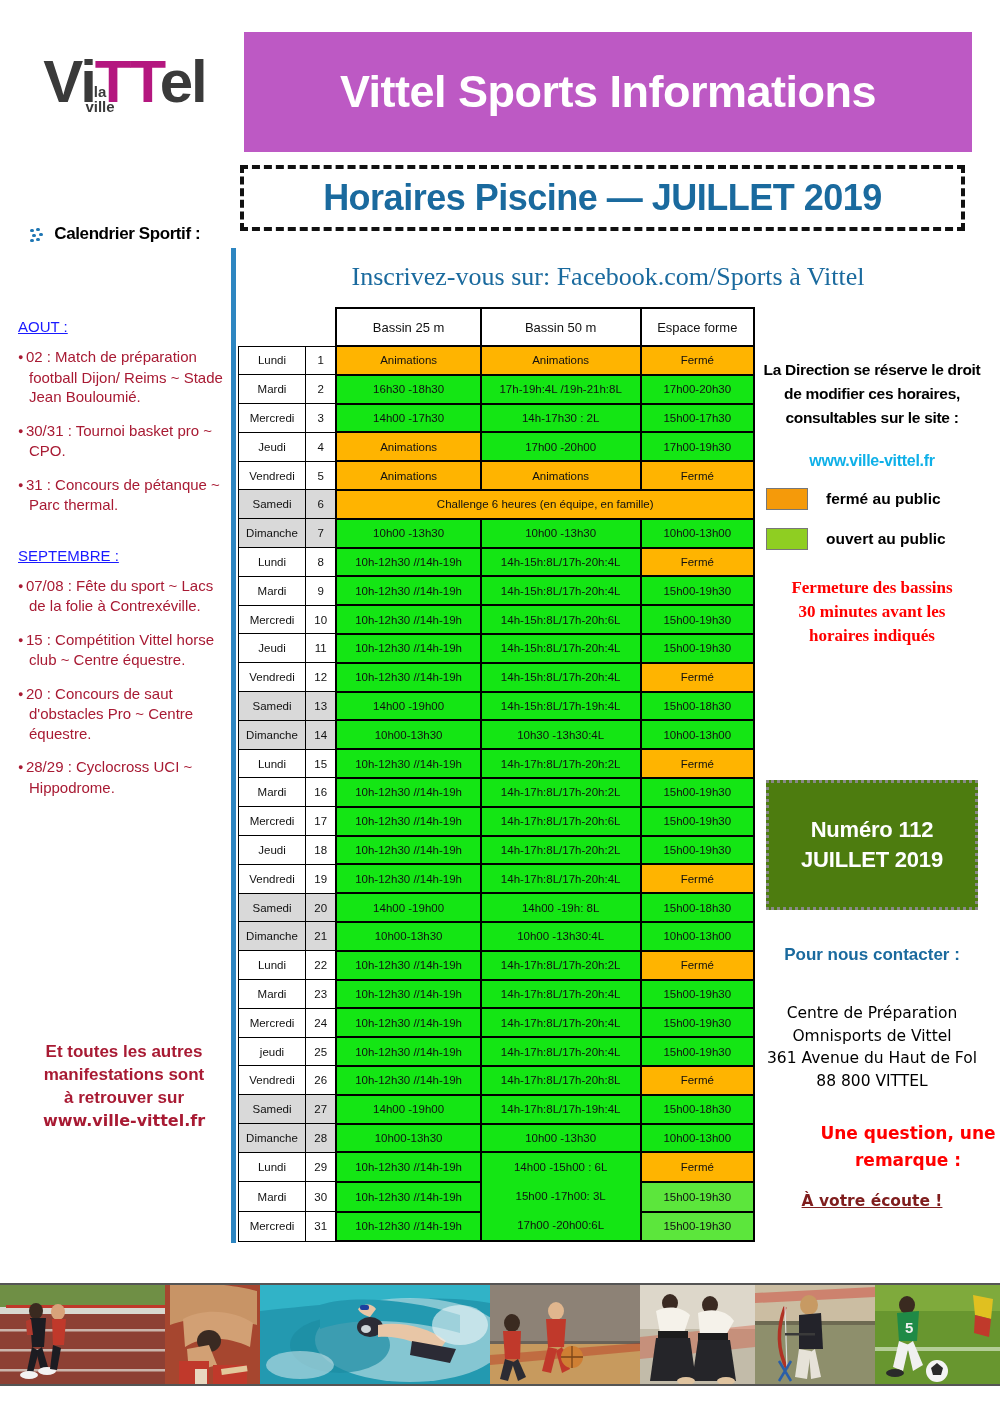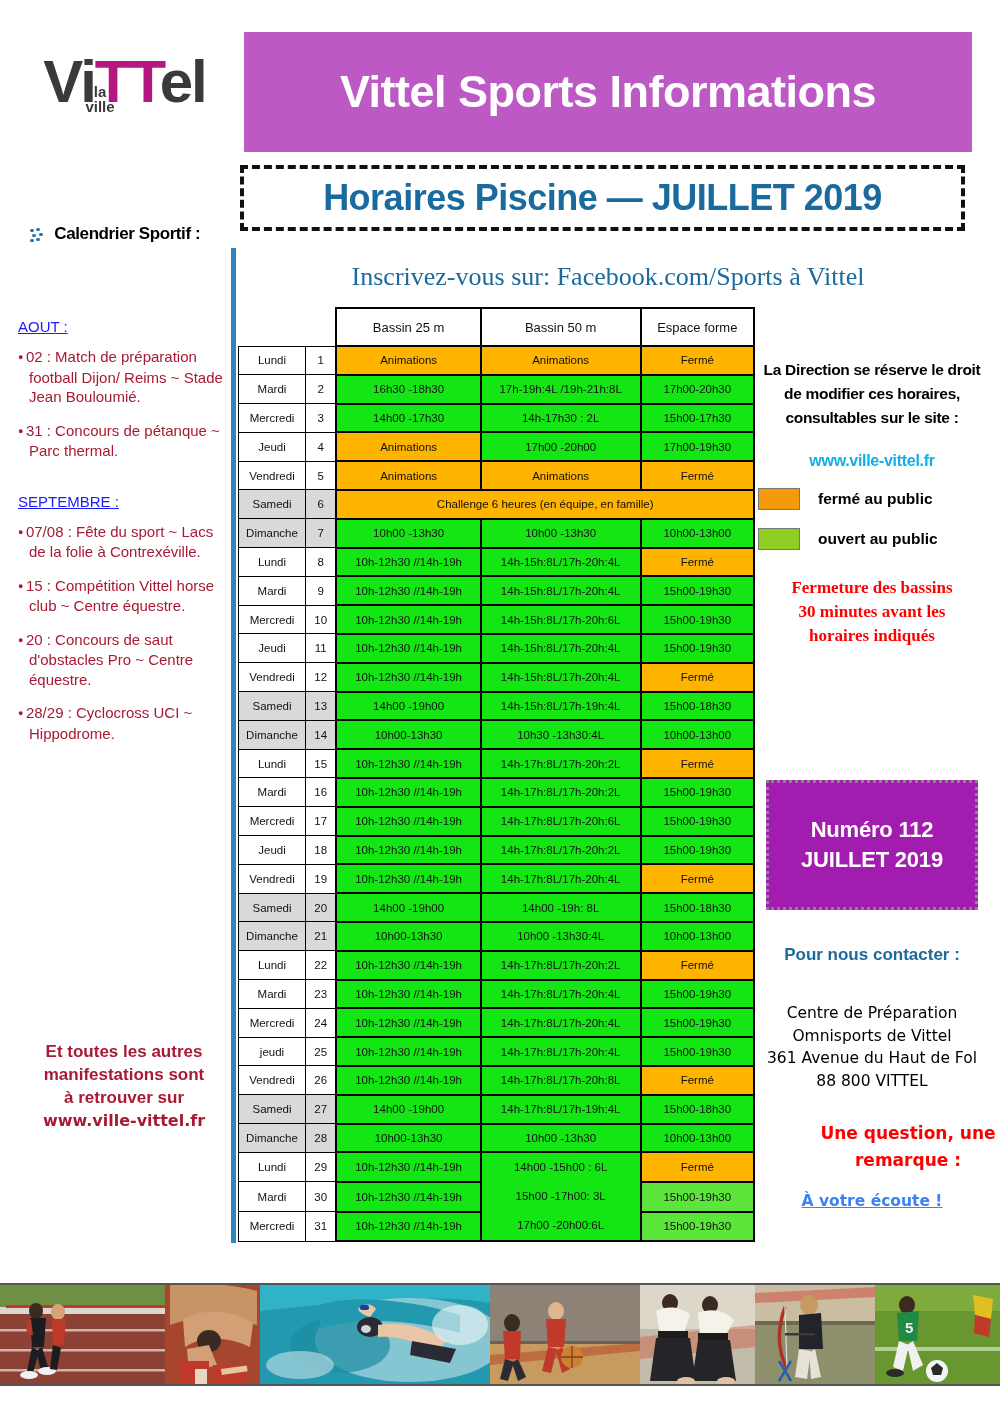--- a/index.html
+++ b/index.html
@@ -120,33 +120,33 @@
   
   #right-col { position:absolute; left:756px; top:358px; width:232px; }
   #direction-note {
     text-align:center; color:#000; font-weight:bold;
     font-size:15.5px; line-height:24px; letter-spacing:-0.3px;
   }
   #site-url {
     margin-top:22px; text-align:center; color:#0fb0e8;
     font-weight:bold; font-size:16px; letter-spacing:-0.3px;
   }
-  .legend-row { display:flex; align-items:center; margin-top:18px; padding-left:2px; }
+  .legend-row { display:flex; align-items:center; margin-top:18px; padding-left:10px; }
   .legend-sw { width:42px; height:22px; border:1.5px solid #777; flex:0 0 auto; }
   .legend-sw.orange { background:#f59a0a; }
   .legend-sw.green  { background:#8fce22; }
   .legend-lb { margin-left:18px; font-weight:bold; font-size:15.5px; color:#000; }
   #closing-note {
     margin-top:26px; text-align:center; color:#ff0000;
     font-weight:bold; font-size:17px; line-height:24px;
     font-family:"Liberation Serif", serif;
   }
   #numero-box {
     position:absolute; left:766px; top:780px; width:212px; height:130px;
-    background:#a21caf; border:3px dotted #888;
+    background:#4d7c0f; border:3px dotted #888;
   }
   #numero-text {
     color:#ffffff; font-weight:bold; font-size:22px; line-height:30px;
     text-align:center; padding-top:32px; letter-spacing:-0.2px;
   }
   #contact-head {
     position:absolute; left:756px; top:945px; width:232px; text-align:center;
     color:#1a6a9e; font-weight:bold; font-size:17px;
   }
   #contact-addr {
@@ -154,21 +154,21 @@
     color:#000; font-size:15.5px; line-height:22.5px;
     font-family:"DejaVu Sans", sans-serif;
   }
   #question-note {
     position:absolute; left:792px; top:1120px; width:232px; text-align:center;
     color:#ff0000; font-weight:bold; font-size:17px; line-height:27px;
     font-family:"DejaVu Sans", sans-serif;
   }
   #ecoute-link {
     position:absolute; left:756px; top:1192px; width:232px; text-align:center;
-    color:#3b82f6; font-weight:bold; font-size:15.5px;
+    color:#7f1d1d; font-weight:bold; font-size:15.5px;
     text-decoration:underline; font-family:"DejaVu Sans", sans-serif;
   }
 
   
   #photo-strip {
     position:absolute; left:0px; top:1283px; width:1000px; height:103px;
     border-top:2px solid #555; border-bottom:2px solid #555;
     display:flex; overflow:hidden;
   }
   .photo { position:relative; height:100%; overflow:hidden; }
@@ -196,20 +196,21 @@
     <i style="left:0px;top:1px"></i><i style="left:6px;top:0px"></i>
     <i style="left:2px;top:6px"></i><i style="left:9px;top:5px"></i>
     <i style="left:0px;top:11px"></i><i style="left:6px;top:10px"></i>
   </span>
   <span>Calendrier Sportif :</span>
 </div>
 
 <div id="left-col">
   <div class="month-head">AOUT :</div>
   <div class="ev">02 : Match de préparation football Dijon/ Reims ~ Stade Jean Bouloumié.</div>
+  <div class="ev">30/31 : Tournoi basket pro ~ CPO.</div>
   <div class="ev">31 : Concours de pétanque ~ Parc thermal.</div>
   <div id="left-gap"></div>
   <div class="month-head">SEPTEMBRE :</div>
   <div class="ev">07/08 : Fête du sport ~ Lacs de la folie à Contrexéville.</div>
   <div class="ev">15 : Compétition Vittel horse club ~ Centre équestre.</div>
   <div class="ev">20 : Concours de saut d'obstacles Pro ~ Centre équestre.</div>
   <div class="ev">28/29 : Cyclocross UCI ~ Hippodrome.</div>
 </div>
 
 <div id="left-footer">

